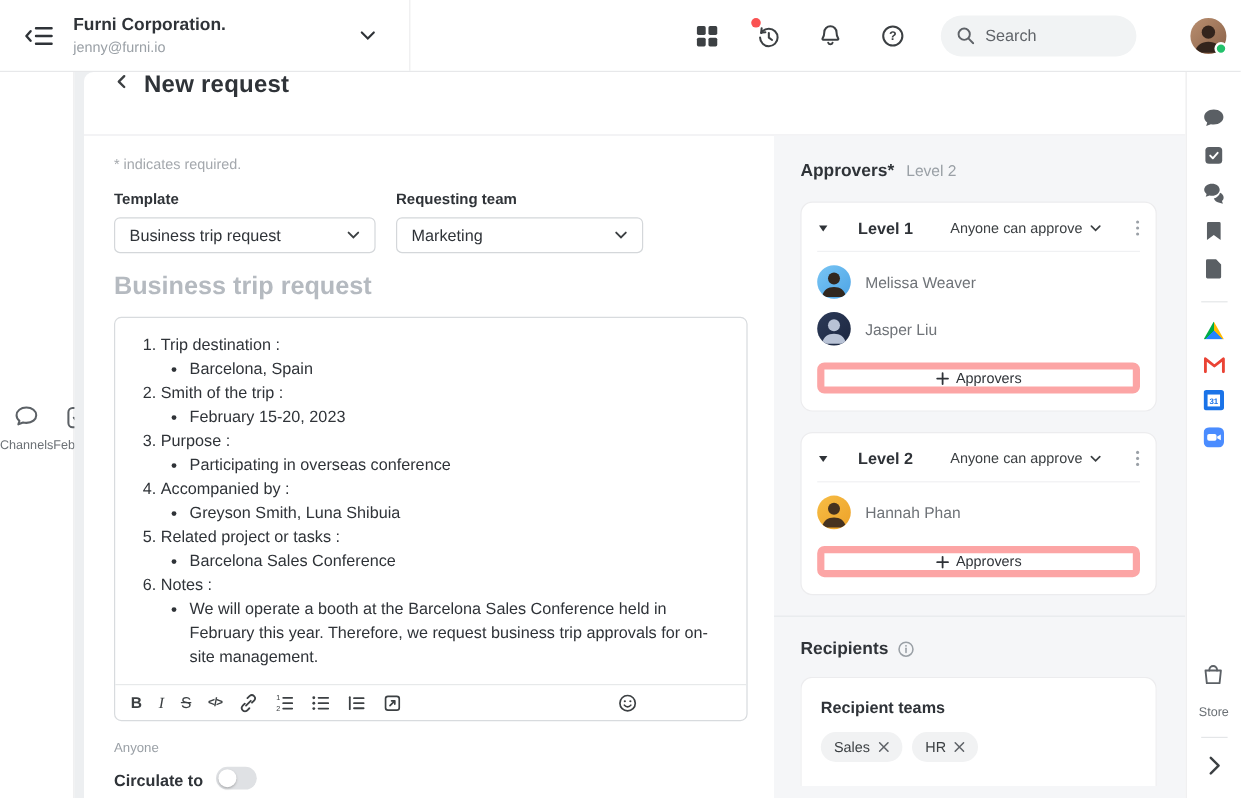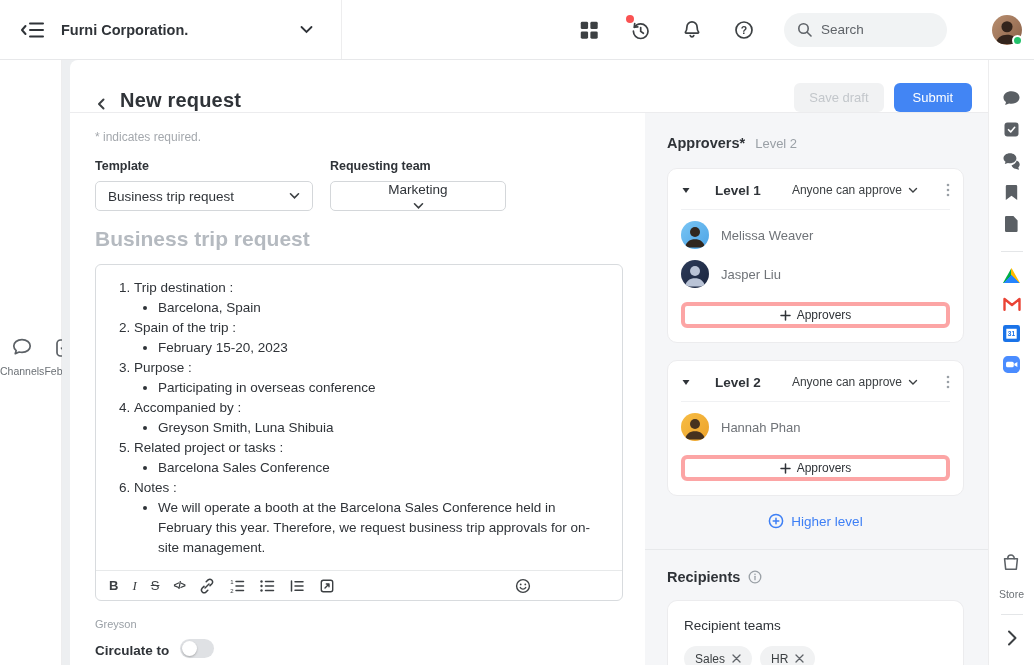--- a/index.html
+++ b/index.html
@@ -26,37 +26,37 @@
   
   .body-row { flex:1; display:flex; min-height:0; }
 
   .left-rail { width:62px; flex:0 0 auto; background:#fff; border-right:1px solid #ededee; display:flex; flex-direction:row; align-items:center; padding:26px 0 16px; }
   .rail-item { display:flex; flex-direction:column; align-items:center; gap:5px; margin-bottom:23px; color:#5c6166; cursor:pointer; }
   .rail-label { font-size:10.5px; color:#6b7075; }
   .rail-ico { color:#5c6166; display:flex; margin-bottom:32px; cursor:pointer; }
 
   .main { flex:1; min-width:0; background:#edeff1; display:flex; }
   .card { flex:1; min-width:0; margin-left:8px; background:#fff; border-radius:8px 0 0 0; display:flex; flex-direction:column; overflow:hidden; }
-  .card-header { height:53px; flex:0 0 auto; display:flex; align-items:flex-end; gap:12px; padding:0 16px 0 24px; border-bottom:1px solid #ececee; }
+  .card-header { height:53px; flex:0 0 auto; display:flex; align-items:flex-start; gap:12px; padding:0 16px 0 24px; border-bottom:1px solid #ececee; }
   .back-btn { background:none; border:none; cursor:pointer; color:#3c4043; display:flex; }
   .page-title { font-size:20px; font-weight:bold; letter-spacing:.2px; }
   .header-actions { margin-left:auto; display:flex; gap:10px; }
   .btn { font-family:inherit; font-size:13px; border:none; border-radius:6px; padding:7px 15px; cursor:pointer; }
   .btn-savedraft { background:#f1f2f3; color:#c3c7cb; cursor:default; }
   .btn-submit { background:#4285f4; color:#fff; padding:7px 19px; }
 
   .card-body { flex:1; display:flex; min-height:0; }
 
   
   .form-col { width:575px; flex:0 0 auto; padding:17px 20px 0 25px; overflow:hidden; }
   .required-note { font-size:12px; color:#a4a8ad; margin-bottom:15px; }
   .selects-row { display:flex; gap:17px; margin-bottom:16px; }
   .field-label { font-size:12.5px; font-weight:bold; margin-bottom:8px; }
   .select { width:218px; height:30px; border:1px solid #d4d7da; border-radius:5px; background:#fff; display:flex; align-items:center; justify-content:space-between; padding:0 12px; font-size:13.5px; cursor:pointer; }
-  .select.w2 { width:176px;flex-direction:column; }
+  .select.w2 { width:206px; }
   .doc-title { font-size:21px; font-weight:bold; color:#b5bac0; margin:8px 0 13px; }
 
   .editor { width:528px; border:1px solid #d8dbde; border-radius:6px; background:#fff; }
   .editor-content { padding:13px 14px 12px; font-size:13.5px; color:#2f3338; line-height:20px; }
   .editor-content ol { padding-left:24px; }
   .editor-content ul { padding-left:24px; list-style:disc; }
   .editor-toolbar { border-top:1px solid #e7e9ea; height:30px; display:flex; align-items:center; gap:14px; padding:0 13px; color:#3c4043; }
   .tb { background:none; border:none; cursor:pointer; color:#3c4043; display:flex; align-items:center; font-family:inherit; padding:0; }
   .tb-b { font-weight:bold; font-size:13px; }
   .tb-i { font-style:italic; font-size:13px; font-family:"Liberation Serif", serif; }
@@ -76,26 +76,26 @@
   .panel-title { font-size:14.5px; font-weight:bold; }
   .panel-sub { font-size:13px; color:#9aa0a6; }
   .level-card { background:#fff; border-radius:10px; border:1px solid #ececee; padding:2px 13px 14px; margin-bottom:17px; }
   .level-head { display:flex; align-items:center; gap:24px; height:39px; border-bottom:1px solid #f0f1f3; }
   .level-name { font-size:13.5px; font-weight:bold; }
   .level-rule { margin-left:auto; display:flex; align-items:center; gap:6px; font-size:12px; color:#3c4043; background:none; border:none; cursor:pointer; font-family:inherit; }
   .kebab { background:none; border:none; cursor:pointer; display:flex; padding:0 0 0 4px; }
   .member { display:flex; align-items:center; gap:12px; margin-top:11px; }
   .member .avatar { width:28px; height:28px; }
   .member-name { font-size:13px; color:#6f7378; }
-  .add-btn { margin-top:14px; width:100%; height:26px; border:4px solid #fca5a5; border-radius:6px; background:#fff; font-family:inherit; font-size:12px; color:#2f3338; display:flex; align-items:center; justify-content:center; gap:6px; cursor:pointer; }
+  .add-btn { margin-top:14px; width:100%; height:26px; border:6px solid #fca5a5; border-radius:6px; background:#fff; font-family:inherit; font-size:12px; color:#2f3338; display:flex; align-items:center; justify-content:center; gap:6px; cursor:pointer; }
   .higher { display:flex; align-items:center; justify-content:center; gap:7px; color:#3d7ff5; font-size:13.5px; margin:10px 0 20px; background:none; border:none; cursor:pointer; font-family:inherit; width:100%; }
   .panel-divider { border:none; border-top:1px solid #e7e9eb; margin:0 -24px 0 -22px; }
   .recipients-head { display:flex; align-items:center; gap:8px; margin:19px 0 15px; }
   .recip-card { background:#fff; border:1px solid #ececee; border-bottom:none; border-radius:10px 10px 0 0; padding:17px 16px 20px; }
-  .recip-title { font-size:13.5px; font-weight:normal; margin-bottom:13px; }
+  .recip-title { font-size:13.5px; font-weight:bold; margin-bottom:13px; }
   .tags { display:flex; gap:8px; }
   .tag { background:#f1f2f3; border-radius:13px; height:25px; display:flex; align-items:center; gap:7px; padding:0 11px; font-size:12px; color:#3c4043; }
   .tag-x { background:none; border:none; cursor:pointer; display:flex; padding:0; }
 
   
   .right-rail { width:46px; flex:0 0 auto; background:#fff; border-left:1px solid #ededee; display:flex; flex-direction:column; align-items:center; padding:30px 0 14px; }
   .rr-ico { display:flex; margin-bottom:14px; color:#5a5f64; cursor:pointer; background:none; border:none; padding:0; }
   .rr-divider { width:22px; border-top:1px solid #e4e6e8; margin:4px 0 16px; }
   .store-block { margin-top:auto; display:flex; flex-direction:column; align-items:center; gap:16px; color:#5c6166; cursor:pointer; }
   .store-label { font-size:10.5px; color:#6b7075; }
@@ -116,20 +116,21 @@
   <div class="topbar">
     <div class="ws">
       <button class="icon-btn">
         <svg width="26" height="20" viewBox="0 0 26 20" fill="none" stroke="#2f3338" stroke-width="2" stroke-linecap="round" stroke-linejoin="round">
           <path d="M5.5 6 2 10l3.5 4"></path>
             <path d="M10 3.5h13M10 10h13M10 16.5h13"></path>
         </svg>
       </button>
       <div class="ws-names">
         <div class="ws-name">Furni Corporation.</div>
+        <div class="ws-email">jenny@furni.io</div>
       </div>
       <span style="display:flex;margin-right:14px;">
         <svg width="13" height="9" viewBox="0 0 13 9" fill="none" stroke="#2f3338" stroke-width="1.8" stroke-linecap="round">
             <path d="M1.5 2l5 5 5-5"></path>
           </svg>
       </span>
     </div>
 
     <div class="top-icons">
       <button class="icon-btn">
@@ -257,24 +258,20 @@
     <div class="main">
       <div class="card">
 
         <div class="card-header">
           <button class="back-btn">
             <svg width="14" height="16" viewBox="0 0 14 16" fill="none" stroke="#3c4043" stroke-width="2" stroke-linecap="round" stroke-linejoin="round">
                 <path d="M9.5 3.5 5 8l4.5 4.5"></path>
               </svg>
           </button>
           <span class="page-title">New request</span>
-          <div class="header-actions">
-            <button class="btn btn-savedraft">Save draft</button>
-            <button class="btn btn-submit">Submit</button>
-          </div>
         </div>
 
         <div class="card-body">
 
           <div class="form-col">
             <div class="required-note">* indicates required.</div>
 
             <div class="selects-row">
               <div>
                 <div class="field-label">Template</div>
@@ -301,21 +298,21 @@
             </div>
 
             <div class="doc-title">Business trip request</div>
 
             <div class="editor">
               <div class="editor-content">
                 <ol>
                   <li><span>Trip destination :</span><ul>
                         <li>Barcelona, Spain</li>
                       </ul></li>
-                  <li><span>Spain of the trip :</span><ul>
+                  <li><span>Smith of the trip :</span><ul>
                         <li>February 15-20, 2023</li>
                       </ul></li>
                   <li><span>Purpose :</span><ul>
                         <li>Participating in overseas conference</li>
                       </ul></li>
                   <li><span>Accompanied by :</span><ul>
                         <li>Greyson Smith, Luna Shibuia</li>
                       </ul></li>
                   <li><span>Related project or tasks :</span><ul>
                         <li>Barcelona Sales Conference</li>
@@ -368,21 +365,21 @@
                   <svg width="16" height="16" viewBox="0 0 16 16" fill="none" stroke="#3c4043" stroke-width="1.4" stroke-linecap="round">
                     <circle cx="8" cy="8" r="6.4"></circle>
                     <circle cx="5.7" cy="6.4" r=".9" fill="#3c4043" stroke="none"></circle>
                     <circle cx="10.3" cy="6.4" r=".9" fill="#3c4043" stroke="none"></circle>
                     <path d="M5.3 9.6c.7 1 1.6 1.5 2.7 1.5s2-.5 2.7-1.5"></path>
                   </svg>
                 </button>
               </div>
             </div>
 
-            <div class="options-label">Greyson</div>
+            <div class="options-label">Anyone</div>
             <div class="opt-row">
               <span class="opt-label">Circulate to</span>
               <button class="toggle">
                   <span class="toggle-knob"></span>
                 </button>
             </div>
 
           </div>
 
           <div class="approver-col">
@@ -471,27 +468,20 @@
                 <span class="member-name">Hannah Phan</span>
               </div>
               <button class="add-btn">
                 <svg width="11" height="11" viewBox="0 0 11 11" fill="none" stroke="#2f3338" stroke-width="1.5" stroke-linecap="round">
                     <path d="M5.5 1v9M1 5.5h9"></path>
                   </svg>
                 <span>Approvers</span>
               </button>
             </div>
 
-            <button class="higher">
-              <svg width="16" height="16" viewBox="0 0 16 16" fill="none" stroke="#3d7ff5" stroke-width="1.5" stroke-linecap="round">
-                <circle cx="8" cy="8" r="6.6"></circle>
-                  <path d="M8 5.2v5.6M5.2 8h5.6"></path>
-              </svg>
-              <span>Higher level</span>
-            </button>
 
             <hr class="panel-divider">
 
             <div class="recipients-head">
               <span class="panel-title">Recipients</span>
               <span style="display:flex;">
                 <svg width="14" height="14" viewBox="0 0 14 14" fill="none" stroke="#9aa0a6" stroke-width="1.3">
                   <circle cx="7" cy="7" r="5.8"></circle>
                     <path d="M7 6.3v3.4" stroke-linecap="round"></path>
                     <circle cx="7" cy="4.2" r=".8" fill="#9aa0a6" stroke="none"></circle>

